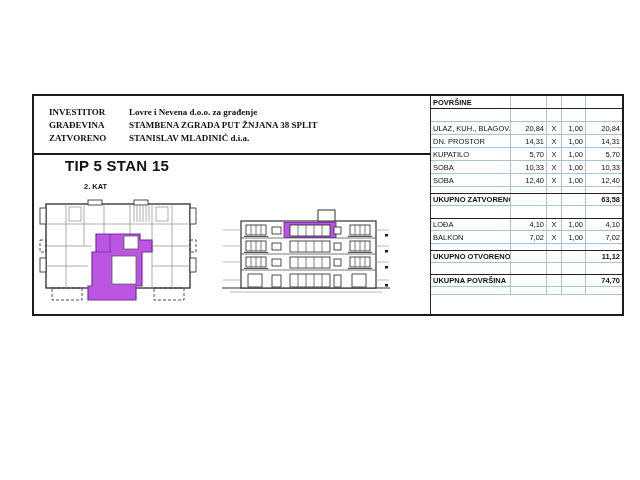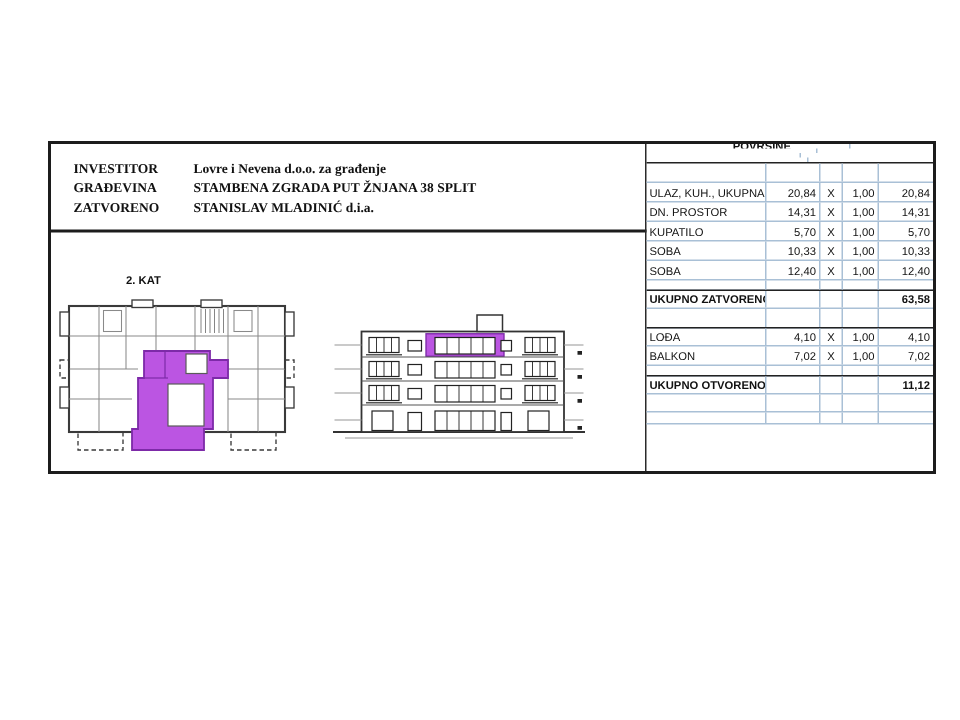--- a/index.html
+++ b/index.html
@@ -15,21 +15,21 @@
   .info-value{position:absolute;left:80px;}
   .sheet-title{position:absolute;left:31px;top:61px;font-size:15px;font-weight:bold;letter-spacing:0.3px;}
   .sheet-sub{position:absolute;left:32px;top:86px;font-size:7.5px;font-weight:bold;padding-left:18px;}
   .plan-svg{position:absolute;left:4px;top:100px;}
   .elev-svg{position:absolute;left:186px;top:104px;}
   
   .areas{position:absolute;left:397px;top:0;width:191px;font-size:7.5px;}
   .r{display:flex;border-bottom:1px solid #a9c0d6;box-sizing:border-box;align-items:center;}
   .h13{height:13px;} .h12{height:12px;} .h8{height:8px;} .h7{height:7px;}
   .bt{border-top:1px solid #222;margin-top:-1px;}
-  .bb{border-bottom:1px solid #222;flex-direction:column;}
+  .bb{border-bottom:1px solid #222;}
   .c{box-sizing:border-box;height:100%;display:flex;align-items:center;
      border-right:1px solid #a9c0d6;overflow:hidden;white-space:nowrap;}
   .cl{width:80px;padding-left:2px;}
   .cv{width:36px;justify-content:flex-end;padding-right:2px;}
   .cx{width:15px;justify-content:center;}
   .cf{width:24px;justify-content:flex-end;padding-right:2px;}
   .ct{flex:1;justify-content:flex-end;padding-right:2px;border-right:none;}
   .b{font-weight:bold;font-size:7.5px;}
 </style>
 </head>
@@ -48,20 +48,21 @@
         <span class="info-value">STAMBENA ZGRADA PUT ŽNJANA 38 SPLIT</span>
       </div>
       <div class="info-row">
         <span class="info-label">ZATVORENO</span>
         <span class="info-value">STANISLAV MLADINIĆ d.i.a.</span>
       </div>
     </div>
     <div class="hdivider"></div>
     <div class="vdivider"></div>
 
+    <div class="sheet-title">TIP 5 STAN 15</div>
     <div class="sheet-sub">2. KAT</div>
 
     <svg class="plan-svg" width="160" height="112" viewBox="0 0 160 112">
 
       <rect x="8" y="8" width="144" height="84" fill="#fff" stroke="#3a3a3a" stroke-width="1.4"></rect>
 
       <rect x="50" y="4" width="14" height="5" fill="#fff" stroke="#3a3a3a" stroke-width="0.9"></rect>
       <rect x="96" y="4" width="14" height="5" fill="#fff" stroke="#3a3a3a" stroke-width="0.9"></rect>
 
       <rect x="2" y="12" width="6" height="16" fill="#fff" stroke="#3a3a3a" stroke-width="0.9"></rect>
@@ -224,21 +225,21 @@
       </div>
       <div class="r h13">
         <div class="c cl"></div>
           <div class="c cv"></div>
           <div class="c cx"></div>
           <div class="c cf"></div>
           <div class="c ct"></div>
       </div>
 
       <div class="r h13">
-        <div class="c cl">ULAZ, KUH., UKUPNA.</div>
+        <div class="c cl">ULAZ, KUH., BLAGOV.</div>
         <div class="c cv">20,84</div>
         <div class="c cx">X</div>
         <div class="c cf">1,00</div>
         <div class="c ct">20,84</div>
       </div>
       <div class="r h13">
         <div class="c cl">DN. PROSTOR</div>
         <div class="c cv">14,31</div>
         <div class="c cx">X</div>
         <div class="c cf">1,00</div>
@@ -320,20 +321,27 @@
         <div class="c ct b">11,12</div>
       </div>
       <div class="r h12">
         <div class="c cl"></div>
           <div class="c cv"></div>
           <div class="c cx"></div>
           <div class="c cf"></div>
           <div class="c ct"></div>
       </div>
 
+      <div class="r h13 bt">
+        <div class="c cl b">UKUPNA POVRŠINA</div>
+        <div class="c cv"></div>
+          <div class="c cx"></div>
+          <div class="c cf"></div>
+        <div class="c ct b">74,70</div>
+      </div>
       <div class="r h8">
         <div class="c cl"></div>
           <div class="c cv"></div>
           <div class="c cx"></div>
           <div class="c cf"></div>
           <div class="c ct"></div>
       </div>
     </div>
 
   </div>

